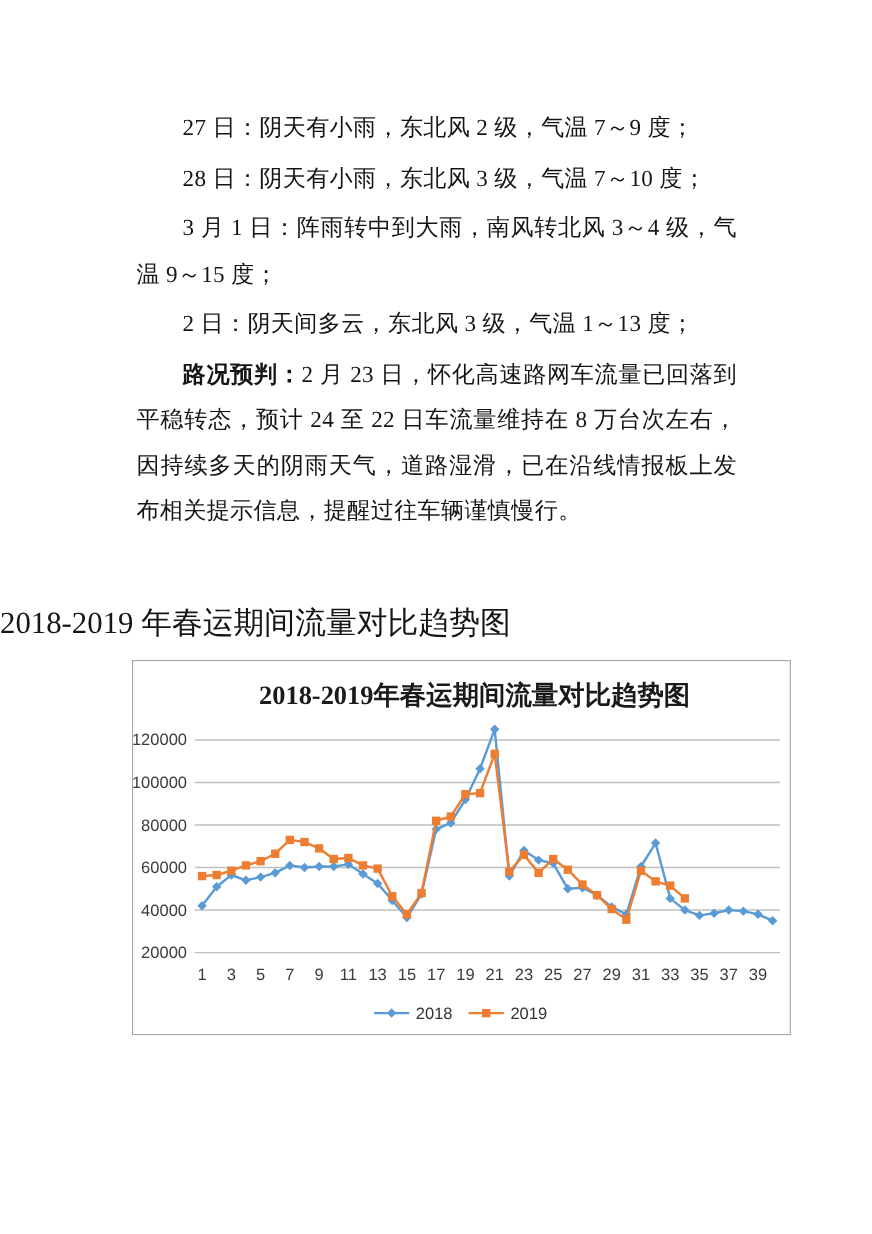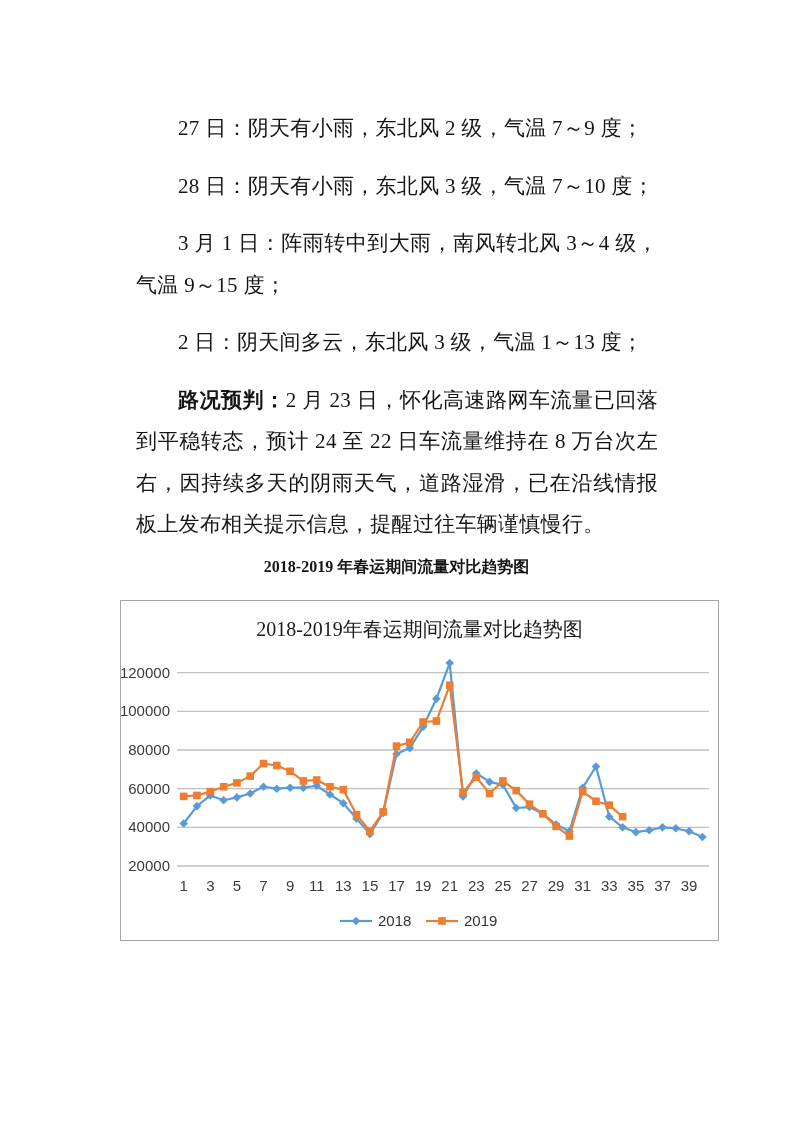--- a/index.html
+++ b/index.html
@@ -13,38 +13,37 @@
     overflow:hidden;
   }
   .doc-body{
     position:absolute;
     left:120px;top:92px;width:554px;
     font-size:21px;
     line-height:41.5px;
     text-align:justify;
     letter-spacing:.3px;
   }
-  .para{margin:16px;text-indent:42px;}
+  .para{margin:4px;text-indent:42px;}
   .para .lead{font-weight:bold;}
   .caption{
     position:absolute;left:0;top:551px;width:100%;
-    text-align:center;
-    font-size:16px;font-weight:bold;line-height:32px;
+    font-size:28px;font-weight:normal;line-height:32px;
   }
   .chart-box{
     position:absolute;left:120px;top:600px;
     width:599px;height:341px;
     box-sizing:border-box;
     border:1.5px solid #a6a6a6;
     background:#ffffff;
   }
   .chart-title{
-    position:absolute;left:0;top:15px;width:100%;
+    position:absolute;left:12px;top:15px;width:100%;
     text-align:center;
-    font-size:20px;font-weight:normal;
+    font-size:24px;font-weight:bold;
     font-family:"Liberation Serif","DejaVu Serif",serif;
     color:#1a1a1a;
   }
   .chart-canvas{position:absolute;left:0;top:0;width:596px;height:338px;}
   .tick{
     font-family:"Liberation Sans","DejaVu Sans",sans-serif;
     font-size:15px;fill:#3b3b3b;
   }
   .legend-label{
     font-family:"Liberation Sans","DejaVu Sans",sans-serif;

